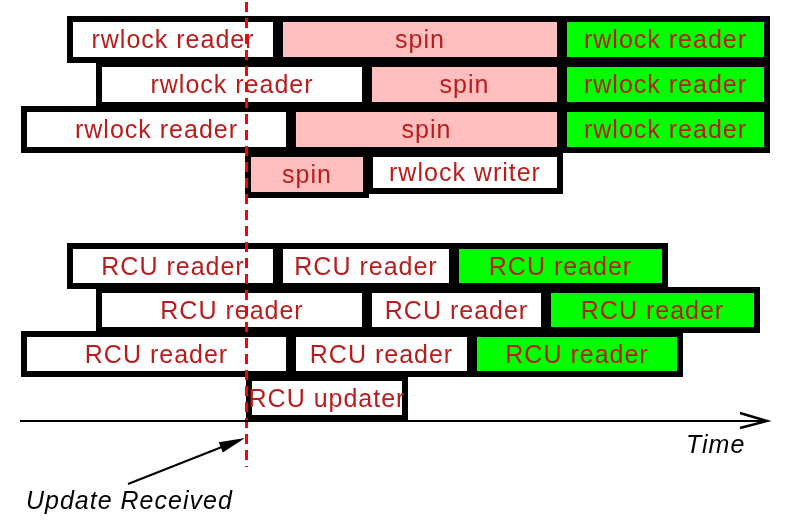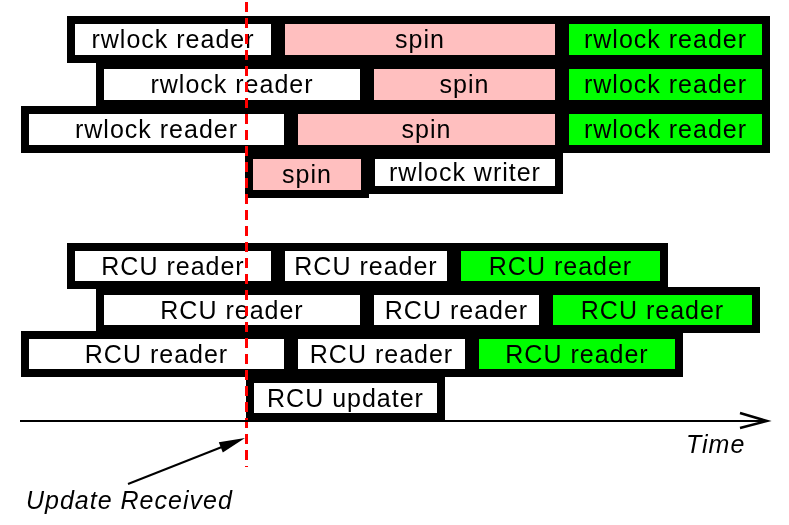--- a/index.html
+++ b/index.html
@@ -6,27 +6,27 @@
   #canvas{
     position:relative;
     width:789px;height:525px;
     background:#ffffff;
     font-family:"Liberation Sans", sans-serif;
     overflow:hidden;
   }
   .tbox{
     position:absolute;
     box-sizing:border-box;
-    border:8px solid #f9a8d4;
+    border:6px solid #f9a8d4;
     display:flex;
     align-items:center;
     justify-content:center;
     font-size:25px;
     letter-spacing:1px;
-    color:#000000;
+    color:#b91c1c;
     white-space:nowrap;
   }
   .freelabel{
     position:absolute;
     font-size:25px;
     letter-spacing:1px;
     color:#000;
     white-space:nowrap;
     font-style:italic;
   }
@@ -56,21 +56,21 @@
       <div class="tbox" style="left: 367px; top: 151px; width: 196px; height: 43px; background: rgb(255, 255, 255); border-color: rgb(0, 0, 0);">rwlock writer</div>
       <div class="tbox" style="left: 67px; top: 243px; width: 212px; height: 46px; background: rgb(255, 255, 255); border-color: rgb(0, 0, 0);">RCU reader</div>
       <div class="tbox" style="left: 277px; top: 243px; width: 178px; height: 46px; background: rgb(255, 255, 255); border-color: rgb(0, 0, 0);">RCU reader</div>
       <div class="tbox" style="left: 453px; top: 243px; width: 215px; height: 46px; background: rgb(0, 255, 0); border-color: rgb(0, 0, 0);">RCU reader</div>
       <div class="tbox" style="left: 96px; top: 287px; width: 272px; height: 46px; background: rgb(255, 255, 255); border-color: rgb(0, 0, 0);">RCU reader</div>
       <div class="tbox" style="left: 366px; top: 287px; width: 181px; height: 46px; background: rgb(255, 255, 255); border-color: rgb(0, 0, 0);">RCU reader</div>
       <div class="tbox" style="left: 545px; top: 287px; width: 215px; height: 46px; background: rgb(0, 255, 0); border-color: rgb(0, 0, 0);">RCU reader</div>
       <div class="tbox" style="left: 21px; top: 331px; width: 271px; height: 46px; background: rgb(255, 255, 255); border-color: rgb(0, 0, 0);">RCU reader</div>
       <div class="tbox" style="left: 290px; top: 331px; width: 183px; height: 46px; background: rgb(255, 255, 255); border-color: rgb(0, 0, 0);">RCU reader</div>
       <div class="tbox" style="left: 471px; top: 331px; width: 212px; height: 46px; background: rgb(0, 255, 0); border-color: rgb(0, 0, 0);">RCU reader</div>
-      <div class="tbox" style="left: 246px; top: 375px; width: 199px; height: 46px; background: rgb(255, 255, 255); border-color: rgb(0, 0, 0);">RCU updater</div>
+      <div class="tbox" style="left: 246px; top: 375px; width: 162px; height: 46px; background: rgb(255, 255, 255); border-color: rgb(0, 0, 0);">RCU updater</div>
     </div>
 
   <svg id="overlay" width="789" height="525" viewBox="0 0 789 525">
     <line id="dashed-line" x1="246.5" y1="2" x2="246.5" y2="467" stroke-width="3" stroke-dasharray="10 6" stroke="#ff0000"></line>
     <line id="time-axis-line" x1="20" y1="421" x2="762" y2="421" stroke-width="2" stroke="#000000"></line>
     <polyline id="time-axis-head" points="740,413 767,421 740,428" fill="none" stroke-width="2.5" stroke="#000000"></polyline>
     <line id="annot-line" x1="128" y1="484" x2="232" y2="443" stroke-width="2" stroke="#000000"></line>
     <polygon id="annot-head" points="245,438 222.8,452.5 218.8,442.3" fill="#000000"></polygon>
   </svg>
 

